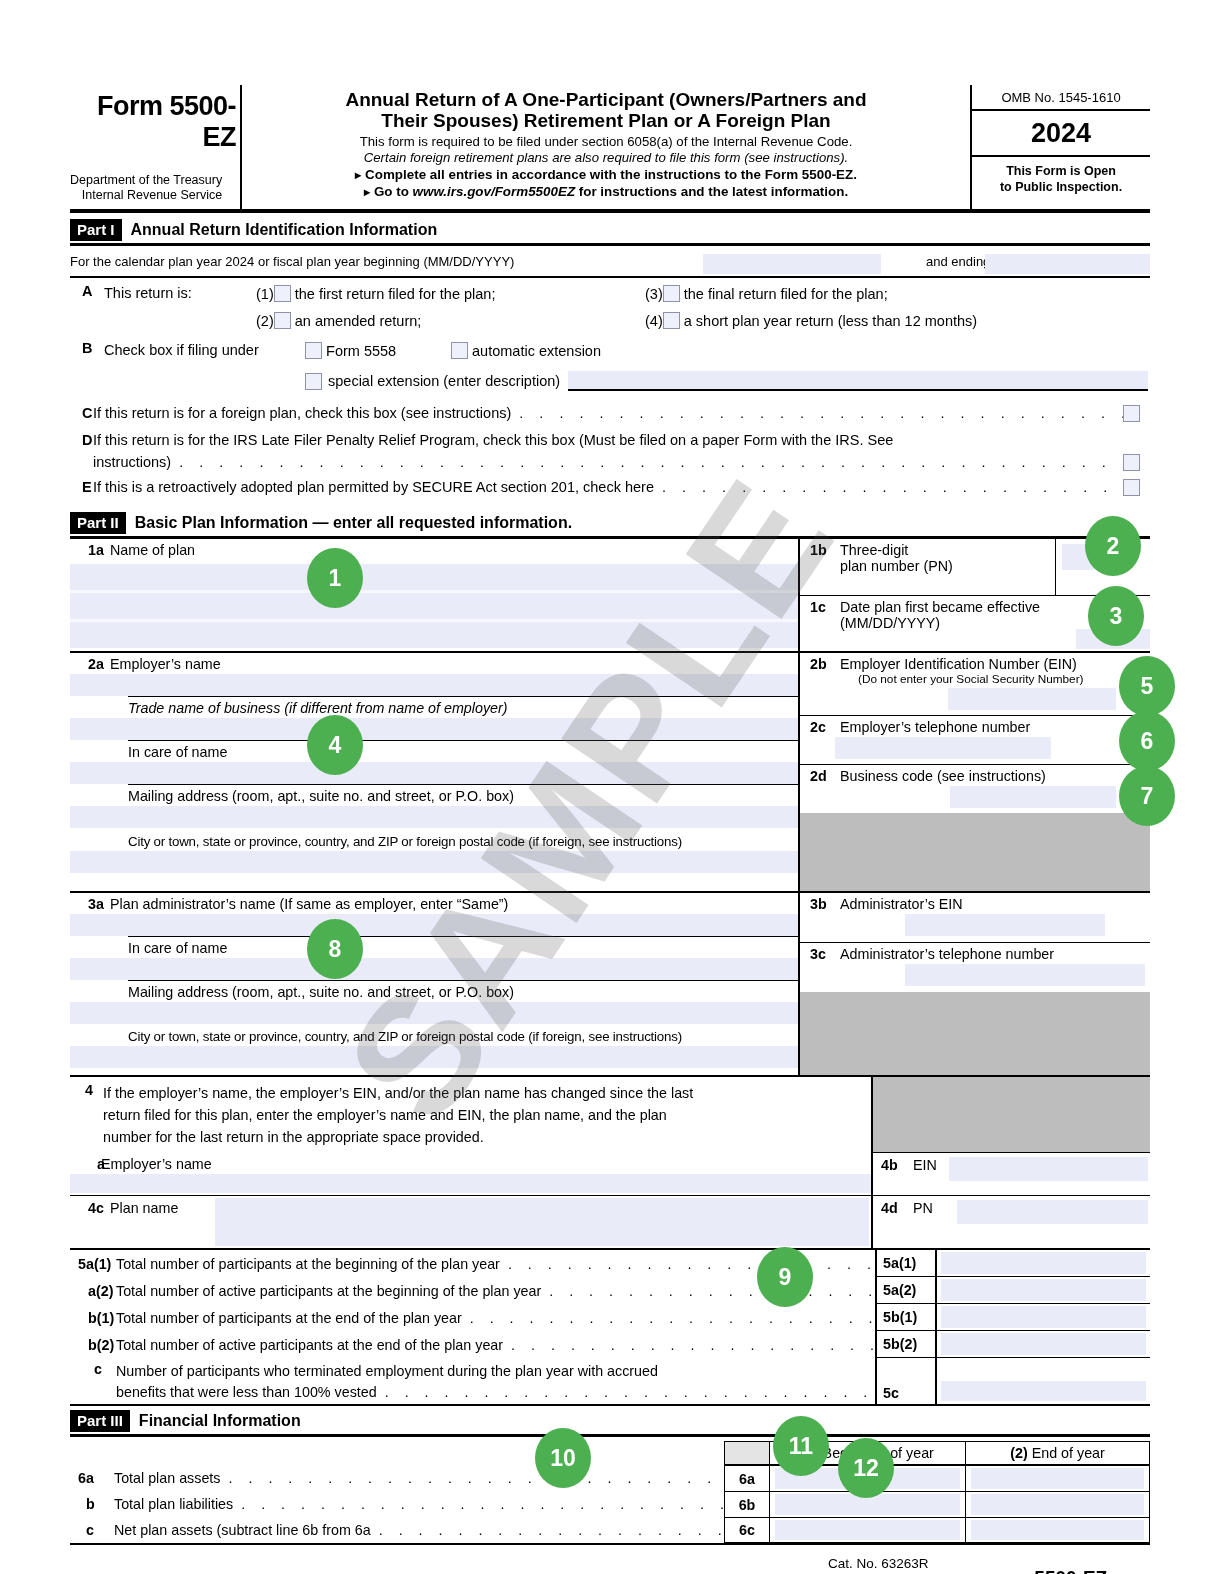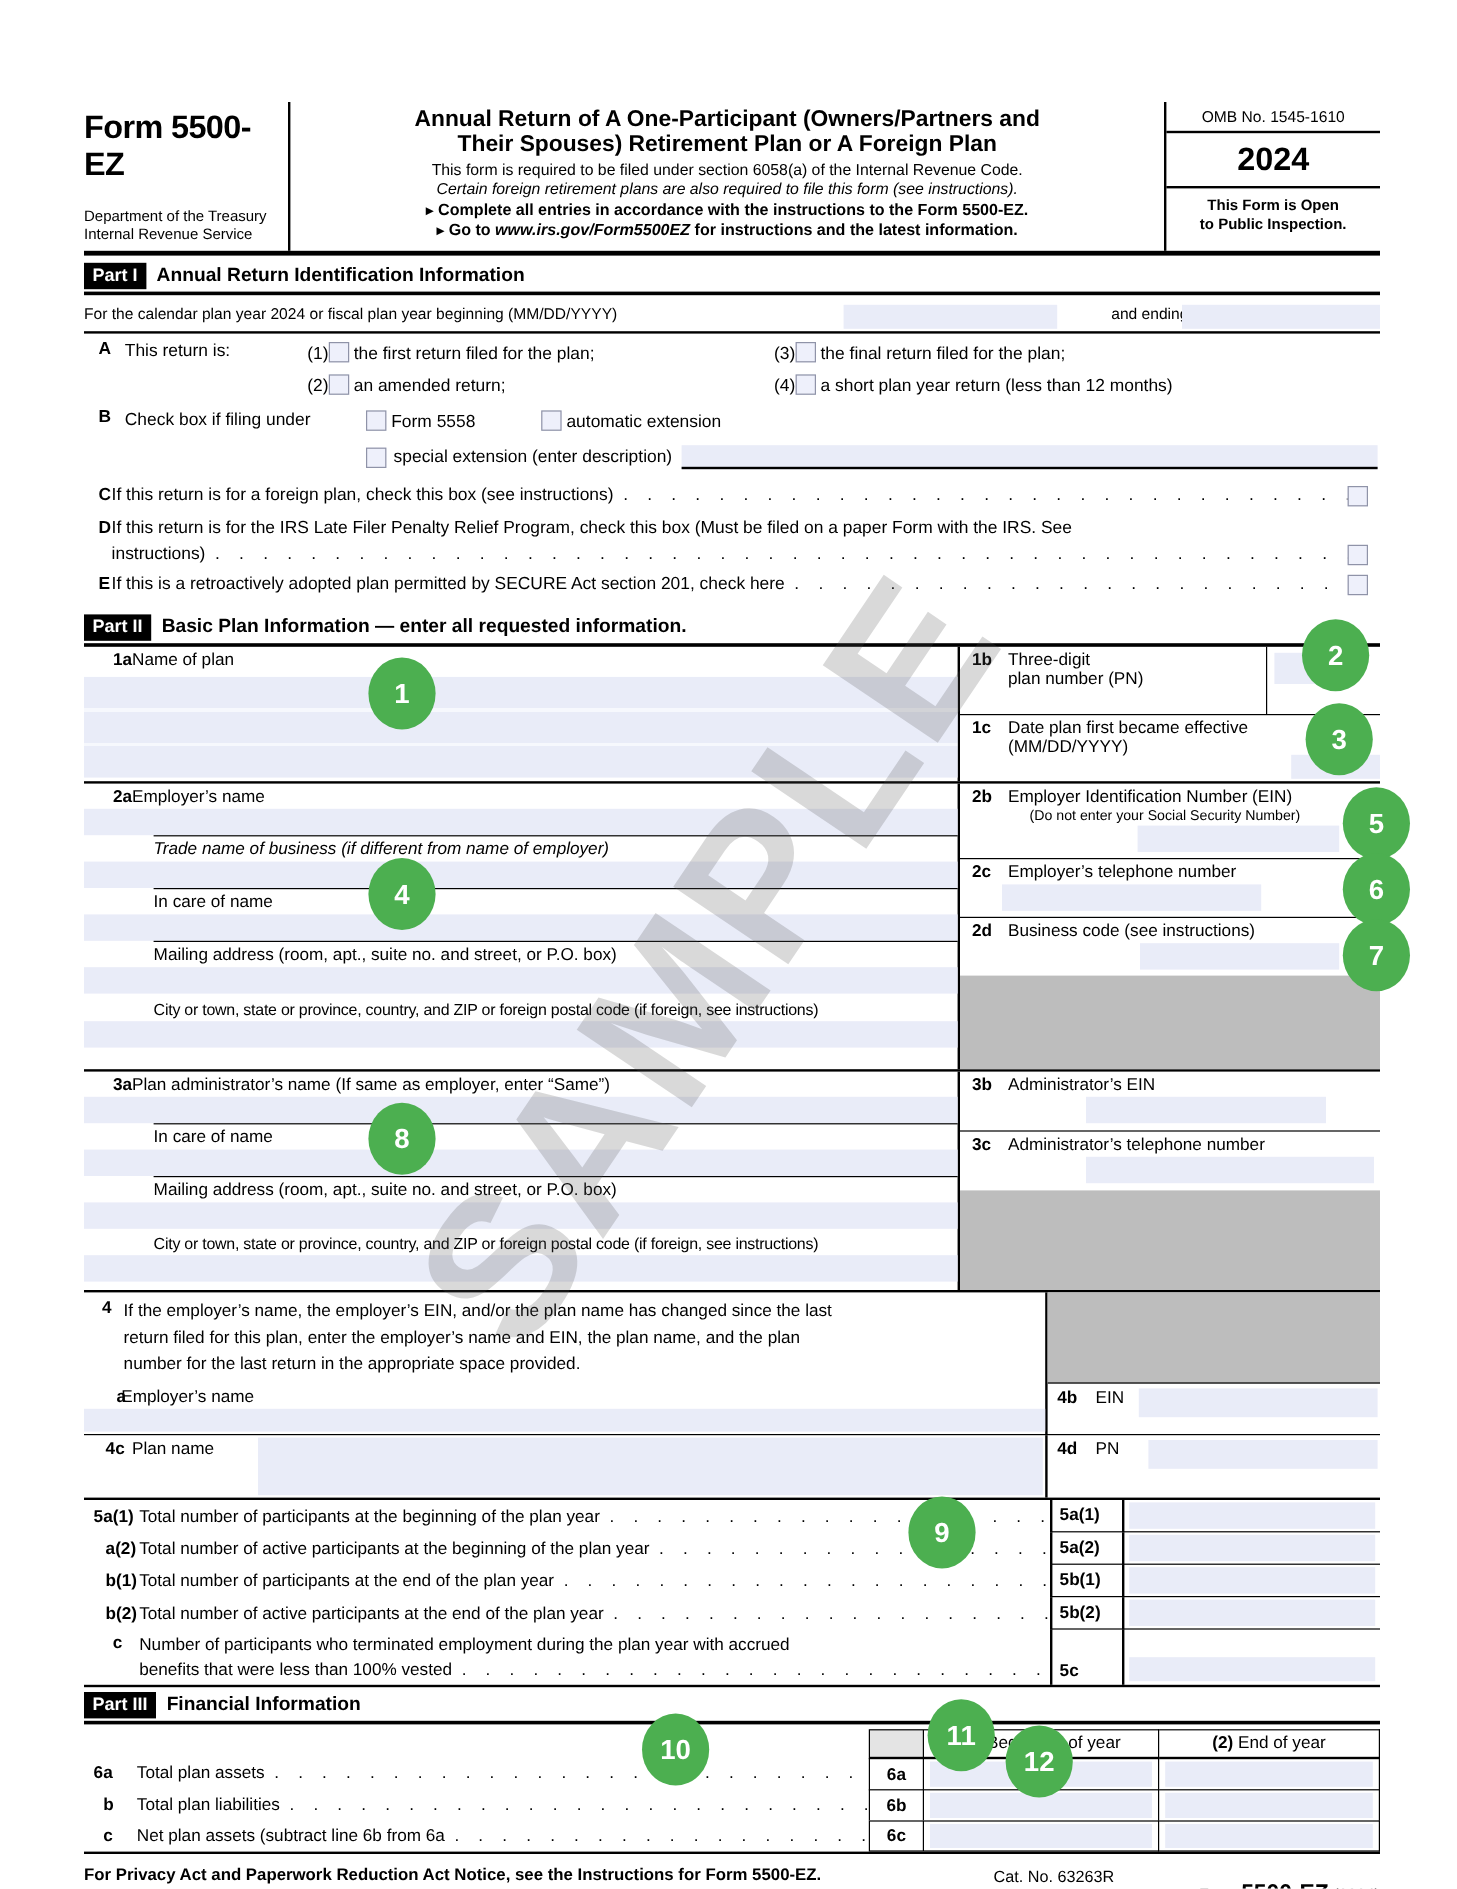--- a/index.html
+++ b/index.html
@@ -3,21 +3,21 @@
 <meta charset="utf-8">
 <style>
   * { margin:0; padding:0; box-sizing:border-box; }
   html,body { background:#ffffff; }
   .page { position:relative; width:1214px; height:1574px; background:#fff;
           font-family:"Liberation Sans", sans-serif; color:#000; overflow:hidden; }
   .content { position:absolute; left:70px; top:85px; width:1080px; }
 
   
   .header { display:flex; border-bottom:4px solid #000; height:128px; }
-  .h-left { width:172px; border-right:2px solid #000; position:relative; padding:6px 4px 4px 0; }
+  .h-left { width:172px; border-right:2px solid #000; position:relative; padding:6px 4px 4px 0;text-align:right; }
   .form-number { font-size:27px; font-weight:bold; letter-spacing:-0.5px; }
   .dept { position:absolute; bottom:6px; left:0; font-size:12.5px; line-height:1.2; }
   .h-center { flex:1; border-right:2px solid #000; text-align:center; padding:4px 10px 2px; }
   .h-title { font-size:19px; font-weight:bold; line-height:1.12; }
   .h-sub { font-size:13.2px; line-height:1.22; margin-top:2px; }
   .h-sub .it { font-style:italic; }
   .h-bullet { font-size:13.4px; font-weight:bold; line-height:1.3; }
   .arrow-ic::before { content:"\25B8"; font-size:12px; margin-right:4px; }
   .link-bi { font-style:italic; }
   .h-right { width:178px; text-align:center; display:flex; flex-direction:column; }
@@ -44,21 +44,21 @@
   .cal-f2 { left:915px; width:165px; height:20px; }
   .sec-row { position:relative; height:27px; font-size:14.5px; }
   .sec-row .letter { position:absolute; left:12px; font-weight:bold; }
   .pos { position:absolute; top:2px; }
   .cde-row { display:flex; align-items:center; height:24px; font-size:14.5px; }
   .cde-row .letter { width:23px; padding-left:12px; font-weight:bold; flex:none; }
   .b-underline { flex:1; height:20px; border-bottom:2px solid #000; margin-left:8px; margin-right:2px; }
 
   
   .p2row { display:flex; border-bottom:2px solid #000; font-size:14.3px; }
-  .p2l { width:730px; border-right:2px solid #000; position:relative;text-align:right; }
+  .p2l { width:730px; border-right:2px solid #000; position:relative; }
   .p2r { flex:1; position:relative; display:flex; flex-direction:column; }
   .lbl-line { display:flex; padding-top:3px; }
   .lbl-num { width:40px; padding-left:18px; font-weight:bold; flex:none; }
   .pair-sep { border-top:1.5px solid #000; margin-left:58px; }
   .band { height:22px; margin-top:2px; }
   .small-note { font-size:11.8px; padding-left:58px; }
   .cond { font-size:13.3px; letter-spacing:-0.2px; }
   .grayfill { background:#bdbdbd; flex:1; }
   .r-divider { border-top:1.5px solid #000; }
 
@@ -487,21 +487,20 @@
         <div class="t6c1">
             <span class="input"></span>
           </div>
         <div class="t6c2">
             <span class="input"></span>
           </div>
       </div>
     </div>
 
     <div class="footer">
-      <span class="foot-notice">For Privacy Act and Paperwork Reduction Act Notice, see the Instructions for Form 5500-EZ.</span>
       <span class="foot-cat">Cat. No. 63263R</span>
       <span class="foot-form">
         <span>Form</span>
         <span class="big">5500-EZ</span>
         <span>(2024)</span>
       </span>
     </div>
 
   </div>
 

